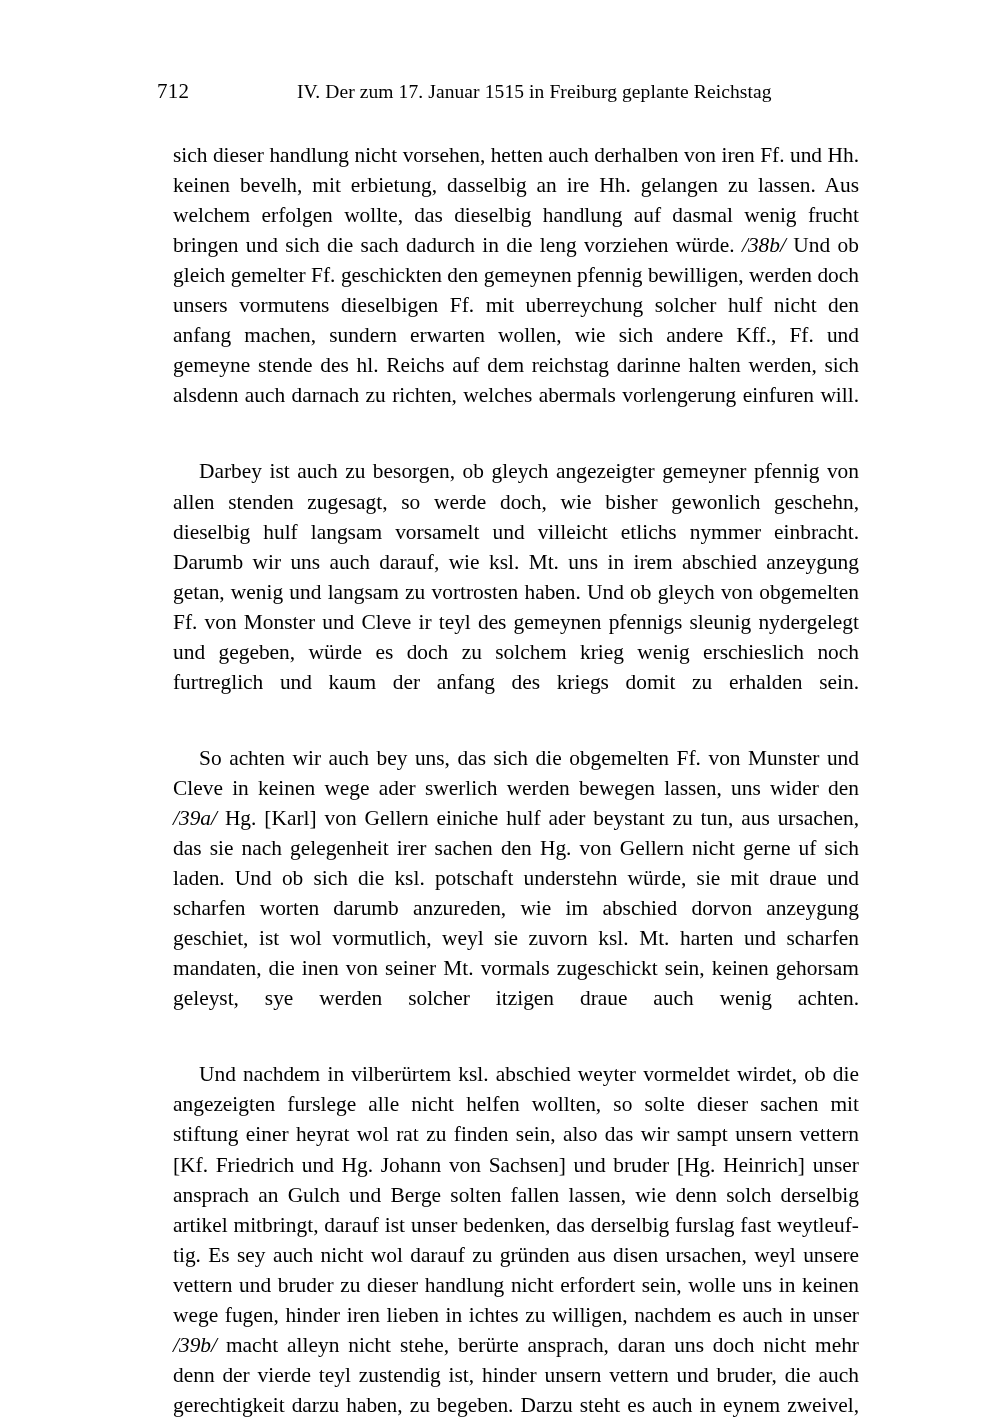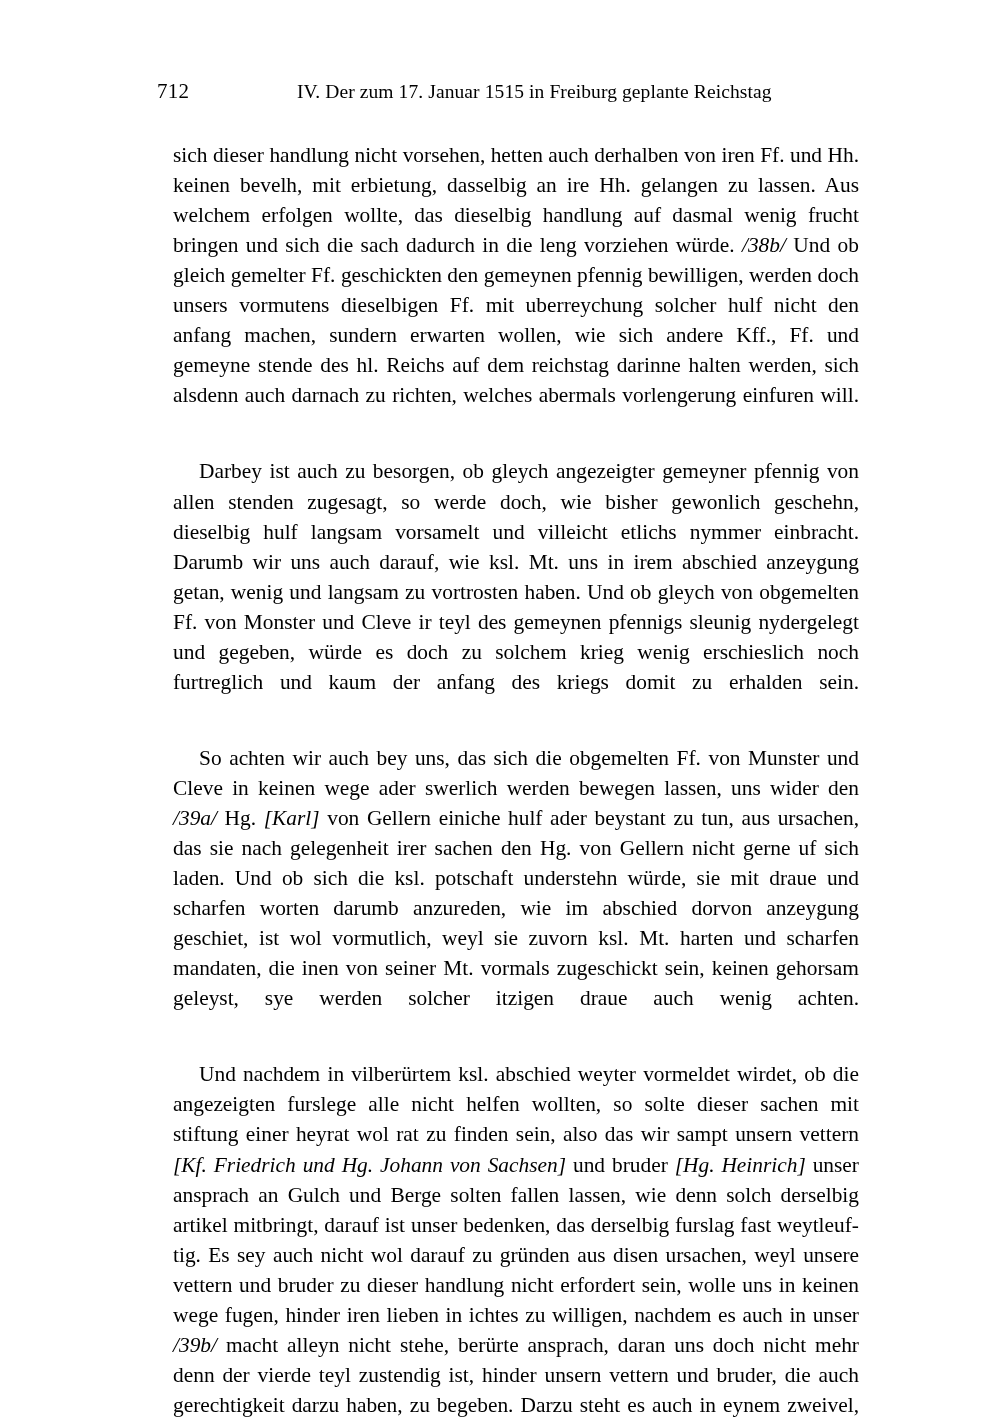--- a/index.html
+++ b/index.html
@@ -74,21 +74,20 @@
     content: "";
     display: inline-block;
     width: 100%;
   }
 
   .folio-mark {
     font-style: italic;
   }
 
   .editorial {
-    font-style: italic;
   }
 </style>
 </head>
 <body>
 
 <div class="page">
 
   <div class="running-head">
     <span class="folio-number">712</span><span class="head-title">IV. Der zum 17. Januar 1515 in Freiburg geplante Reichstag</span>
   </div>

